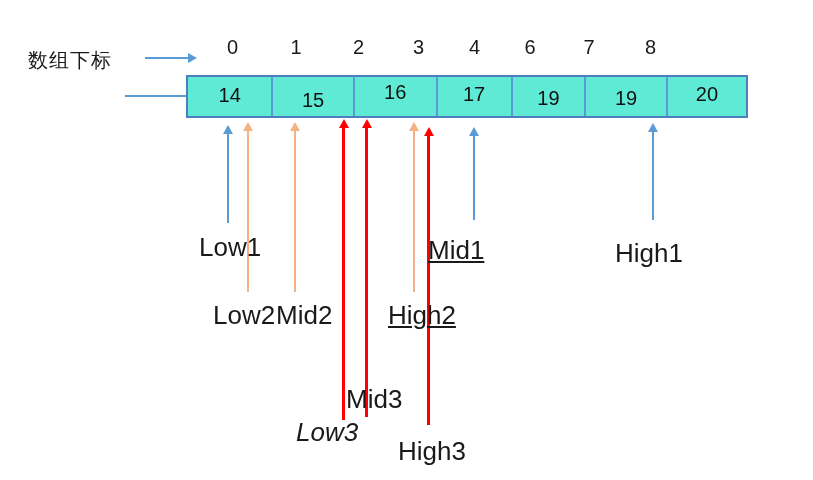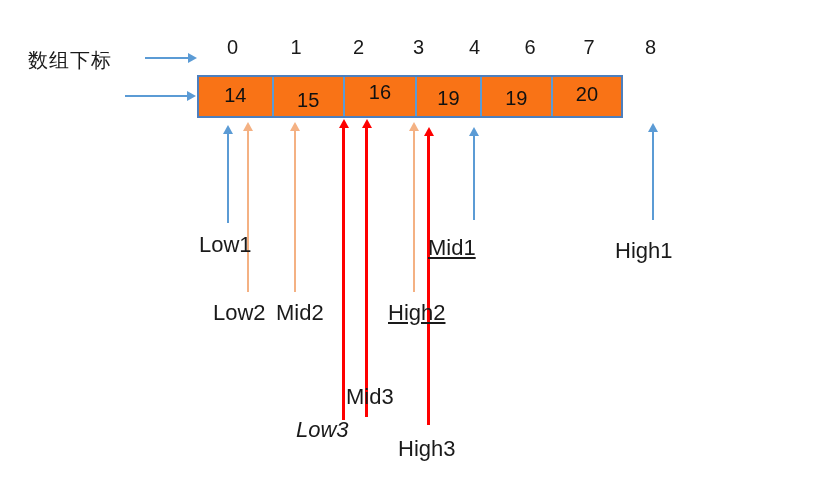--- a/index.html
+++ b/index.html
@@ -27,23 +27,23 @@
 
   
   .index-row {
     position:absolute; left:200px; top:36px; width:481px;
     display:flex; font-size:20px; color:#1a1a1a;
   }
   .idx { text-align:center; }
 
   
   .array-box {
-    position:absolute; left:197px; top:75px; width:426px; height:43px;
+    position:absolute; left:186px; top:75px; width:562px; height:43px;
     display:flex; box-sizing:border-box;
-    border:2px solid var(--border); background:#f97316;
+    border:2px solid var(--border); background:#5eead4;
   }
   .cell {
     display:flex; align-items:center; justify-content:center;
     border-right:2px solid var(--blue);
     font-size:20px; color:#111; box-sizing:border-box;
   }
   .cell:last-child { border-right:none;text-align:center; }
   .cell span { position:relative; }
 
   
@@ -64,21 +64,21 @@
   #a-low2  { left:247px; top:131px; height:161px; }
   #a-mid2  { left:294px; top:131px; height:161px; }
   #a-low3  { left:342px; top:128px; height:292px; }
   #a-mid3  { left:365px; top:128px; height:289px; }
   #a-high2 { left:413px; top:131px; height:161px; }
   #a-high3 { left:427px; top:136px; height:289px; }
   #a-mid1  { left:473px; top:136px; height:84px;  }
   #a-high1 { left:652px; top:132px; height:88px;  }
 
   
-  .plabel { position:absolute; font-size:22px; color:#1a1a1a; z-index:2; white-space:nowrap; }
+  .plabel { position:absolute; font-size:26px; color:#1a1a1a; z-index:2; white-space:nowrap; }
   #l-low1  { left:199px; top:232px; }
   #l-low2  { left:213px; top:300px; }
   #l-mid2  { left:276px; top:300px; }
   #l-high2 { left:388px; top:300px;text-decoration:underline; }
   #l-mid3  { left:346px; top:384px; }
   #l-low3  { left:296px; top:417px;font-style:italic; }
   #l-high3 { left:398px; top:436px; }
   #l-mid1  { left:428px; top:235px;text-decoration:underline; }
   #l-high1 { left:615px; top:238px; }
 </style>
@@ -106,20 +106,23 @@
   <div class="array-box">
     <div class="cell" style="flex:65 0 0">
         <span style="top:-1px">14</span>
       </div>
     <div class="cell" style="flex:62 0 0">
         <span style="top:4px">15</span>
       </div>
     <div class="cell" style="flex:63 0 0">
         <span style="top:-4px">16</span>
       </div>
+    <div class="cell" style="flex:57 0 0">
+        <span style="top:-2px">17</span>
+      </div>
     <div class="cell" style="flex:56 0 0">
         <span style="top:2px">19</span>
       </div>
     <div class="cell" style="flex:62 0 0">
         <span style="top:2px">19</span>
       </div>
     <div class="cell" style="flex:61 0 0">
         <span style="top:-2px">20</span>
       </div>
   </div>

